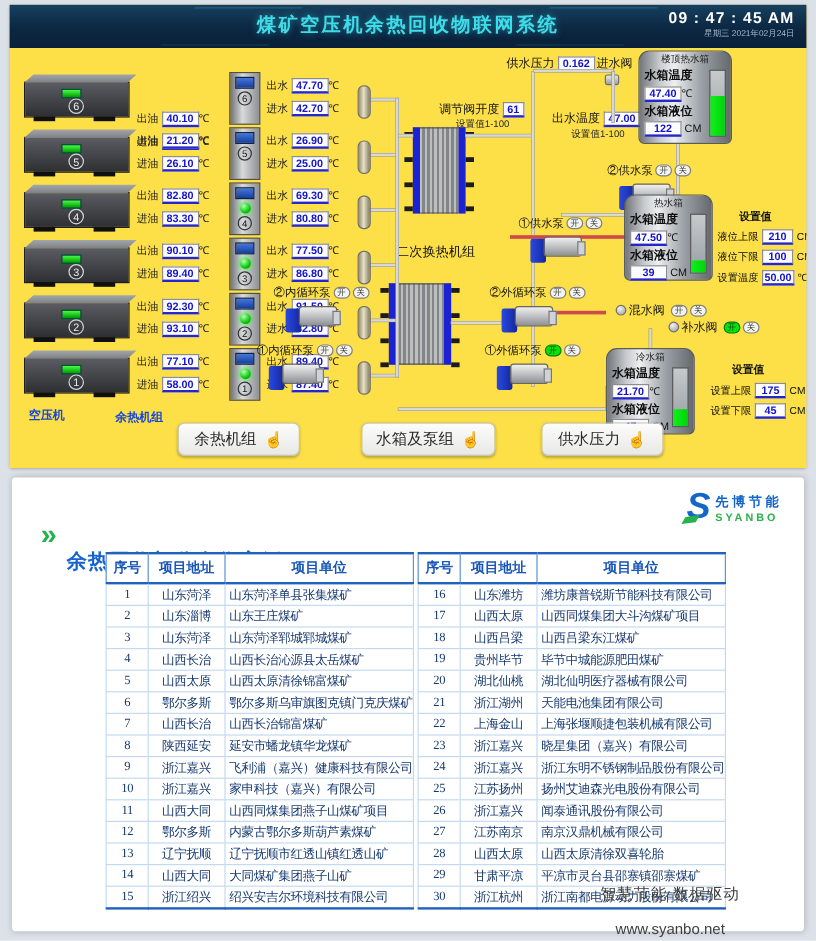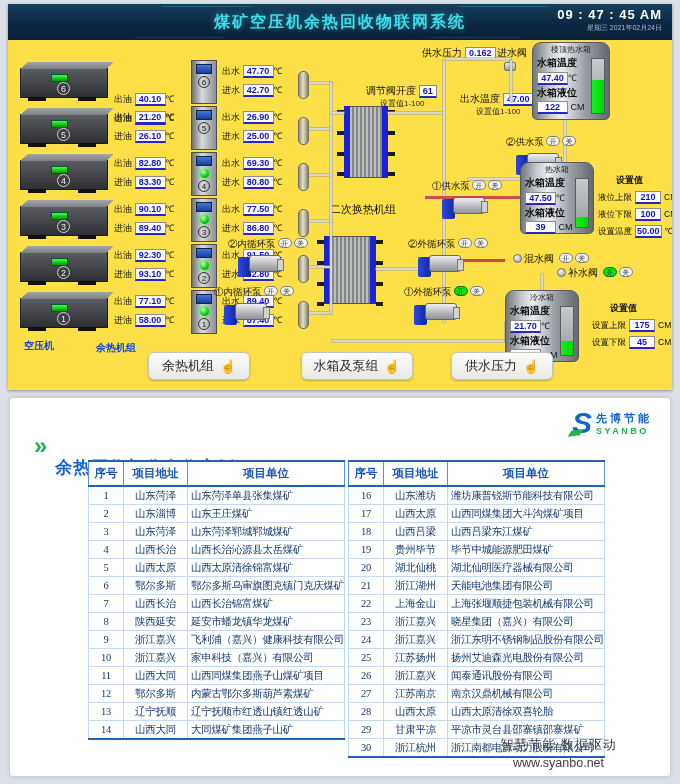--- a/index.html
+++ b/index.html
@@ -112,21 +112,21 @@
     border:1px solid #5b93cf; border-top:2.5px solid #1f63bd; border-bottom:2px solid #1f63bd; }
   .cases td { font-size:10.5px; color:#163a70; padding:1.5px 1px; border:1px solid #c3dbf2;
     white-space:nowrap; overflow:hidden; letter-spacing:-0.3px; }
   .cases td:nth-child(1) { text-align:center; }
   .cases td:nth-child(2) { text-align:center; }
   .cases td:nth-child(3) { text-align:left; padding-left:3px; }
   .cases col.c1 { width:35px; } .cases col.c2 { width:64px; } .cases col.c3 { width:157px; }
 
   #footer { position:absolute; right:14px; top:338px; width:195px; text-align:center; color:#404040; }
   #footer-slogan { font-size:13px; letter-spacing:1px; }
-  #footer-site { font-size:12.5px; margin-top:2px; }
+  #footer-site { font-size:12.5px; margin-top:13px; }
 </style>
 </head>
 <body>
 
 <div id="stage">
 
   <div id="scada">
     <div id="scada-header">
       <div class="hd-deco" style="left:140px"></div>
       <div class="hd-deco" style="left:436px"></div>
@@ -492,20 +492,25 @@
           <tr>
             <td>13</td>
             <td>辽宁抚顺</td>
             <td>辽宁抚顺市红透山镇红透山矿</td>
           </tr>
           <tr>
             <td>14</td>
             <td>山西大同</td>
             <td>大同煤矿集团燕子山矿</td>
           </tr>
+          <tr>
+            <td>15</td>
+            <td>浙江绍兴</td>
+            <td>绍兴安吉尔环境科技有限公司</td>
+          </tr>
         </tbody>
     </table>
     <table class="cases" id="table-right" style="left:338px">
       <colgroup>
           <col class="c1">
           <col class="c2">
           <col class="c3">
         </colgroup>
       <thead>
           <tr>

